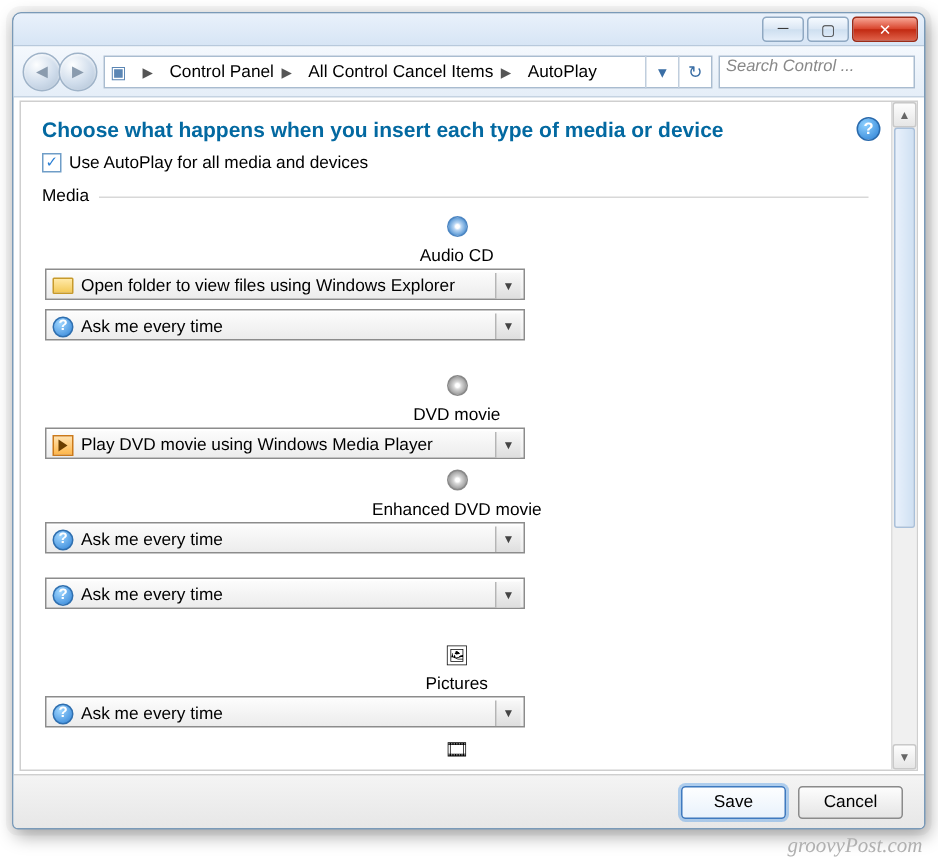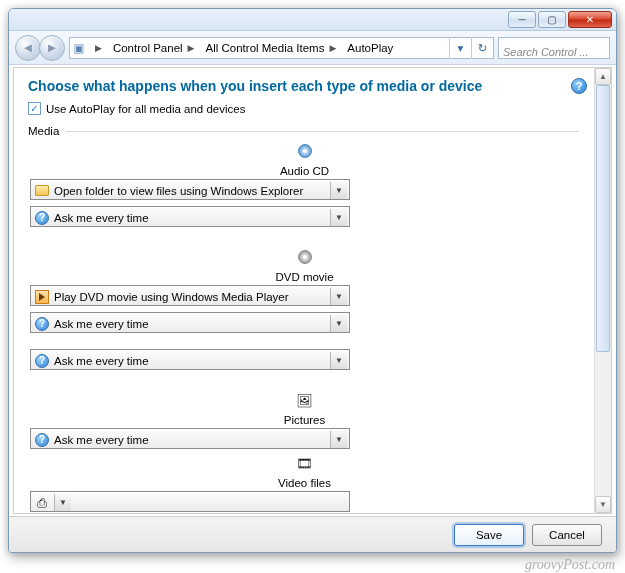--- a/index.html
+++ b/index.html
@@ -77,23 +77,23 @@
   }
   .crumb {
     padding: 0 4px; display:flex; align-items:center; gap:2px; height:100%;
   }
   .crumb .chev { color:#555; font-size:9px; padding:0 3px; }
   .addr-refresh {
     width: 22px; height:22px; border-left:1px solid #c0cedd;
     display:flex;align-items:center;justify-content:center; color:#3a6ea5;
   }
   .searchbox {
-    width: 112px; height:22px;
+    width: 131px; height:22px;
     border:1px solid #a9bcd0; background:#fff;
-    display:flex; align-items:flex-end; padding:0 4px;
+    display:flex; align-items:flex-start; padding:0 4px;
     color:#888; font-style:italic; font-size:11px;
     gap:4px;
   }
   .content-outer {
     position: absolute;
     left: 4px; top: 58px; right: 4px; bottom: 38px;
     border: 1px solid #cfcfcf;
     background: #fff;
   }
   .content {
@@ -203,21 +203,21 @@
     <div class="addressbar">
       <div class="addr-icon">▣</div>
       <span class="crumb">
           <span class="chev">▶</span>
         </span>
       <span class="crumb">
           <span>Control Panel</span>
           <span class="chev">▶</span>
         </span>
       <span class="crumb">
-          <span>All Control Media Items</span>
+          <span>All Control Cancel Items</span>
           <span class="chev">▶</span>
         </span>
       <span class="crumb">
           <span>AutoPlay</span>
         </span>
       <div style="flex:1"></div>
       <div class="addr-refresh">▾</div>
       <div class="addr-refresh">↻</div>
     </div>
     <div class="searchbox">
@@ -266,20 +266,26 @@
           <span>DVD movie</span>
         </div>
       <div class="combo">
           <span class="combo-icon">
             <span class="ic-play"></span>
           </span>
           <span class="combo-text">Play DVD movie using Windows Media Player</span>
           <span class="combo-arrow">▼</span>
         </div>
 
+      <div class="media-row">
+          <span class="media-icon">
+            <span class="ic-disc" style="background:radial-gradient(circle,#fff 15%,#d8d8d8 30%,#9e9e9e 70%);border-color:#888"></span>
+          </span>
+          <span>Enhanced DVD movie</span>
+        </div>
       <div class="combo">
           <span class="combo-icon">
             <span class="ic-q">?</span>
           </span>
           <span class="combo-text">Ask me every time</span>
           <span class="combo-arrow">▼</span>
         </div>
 
       <div class="spacer"></div>
 

